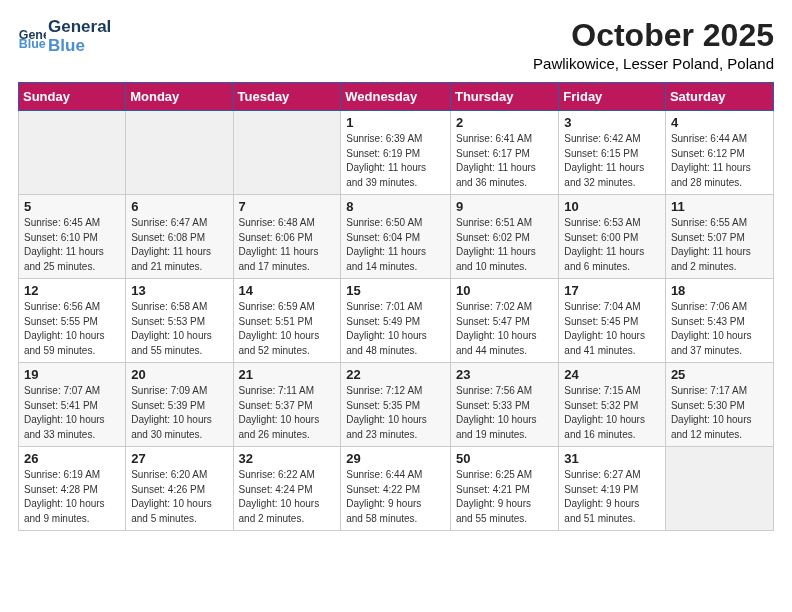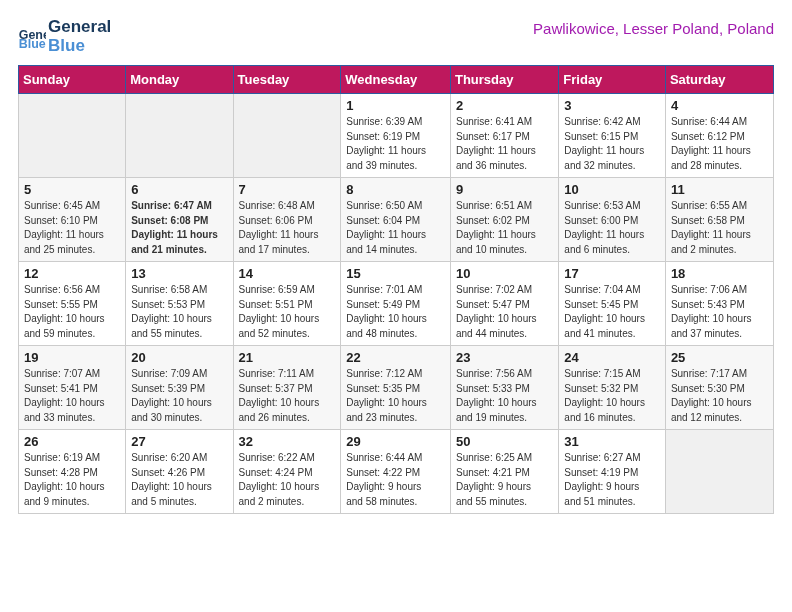--- a/index.html
+++ b/index.html
@@ -36,21 +36,21 @@
       text-align: right;
     }
     .main-title {
       font-size: 32px;
       font-weight: bold;
       color: #222;
       line-height: 1.1;
     }
     .subtitle {
       font-size: 15px;
-      color: #a21caf;
+      color: #000000;
       margin-top: 2px;
     }
     .calendar {
       width: 100%;
       border-collapse: collapse;
       border: 1px solid #bbb;
     }
     .calendar th {
       background: #be185d;
       color: #fff;
@@ -99,20 +99,21 @@
 
         <text x="1" y="20" font-size="16" font-weight="bold" fill="#1a3a5c" font-family="Arial">General</text>
         <text x="1" y="32" font-size="16" font-weight="bold" fill="#4a8fd4" font-family="Arial">Blue</text>
       </svg>
       <div style="display:flex;flex-direction:column;line-height:1.1;">
         <span style="font-size:17px;font-weight:bold;color:#1a3a5c;">General</span>
         <span style="font-size:17px;font-weight:bold;color:#4a8fd4;">Blue</span>
       </div>
     </div>
     <div class="title-block">
+      <div class="main-title">October 2025</div>
       <div class="subtitle">Pawlikowice, Lesser Poland, Poland</div>
     </div>
   </div>
 
   <table class="calendar">
     <thead>
       <tr>
       <th>Sunday</th>
           <th>Monday</th>
           <th>Tuesday</th>
@@ -159,21 +160,21 @@
         <tr>
           <td>
             <span class="day-num">5</span>
             <div class="day-info" style="white-space: pre-line;">Sunrise: 6:45 AM
 Sunset: 6:10 PM
 Daylight: 11 hours
 and 25 minutes.</div>
           </td>
           <td>
             <span class="day-num">6</span>
-            <div class="day-info" style="white-space: pre-line; font-weight: bold;">Sunrise: 6:47 AM
+            <div class="day-info" style="white-space: pre-line;">Sunrise: 6:47 AM
 Sunset: 6:08 PM
 Daylight: 11 hours
 and 21 minutes.</div>
           </td>
           <td>
             <span class="day-num">7</span>
             <div class="day-info" style="white-space: pre-line;">Sunrise: 6:48 AM
 Sunset: 6:06 PM
 Daylight: 11 hours
 and 17 minutes.</div>
@@ -195,21 +196,21 @@
           <td>
             <span class="day-num">10</span>
             <div class="day-info" style="white-space: pre-line;">Sunrise: 6:53 AM
 Sunset: 6:00 PM
 Daylight: 11 hours
 and 6 minutes.</div>
           </td>
           <td>
             <span class="day-num">11</span>
             <div class="day-info" style="white-space: pre-line;">Sunrise: 6:55 AM
-Sunset: 6:58 PM
+Sunset: 5:07 PM
 Daylight: 11 hours
 and 2 minutes.</div>
           </td>
         </tr>
         <tr>
           <td>
             <span class="day-num">12</span>
             <div class="day-info" style="white-space: pre-line;">Sunrise: 6:56 AM
 Sunset: 5:55 PM
 Daylight: 10 hours

